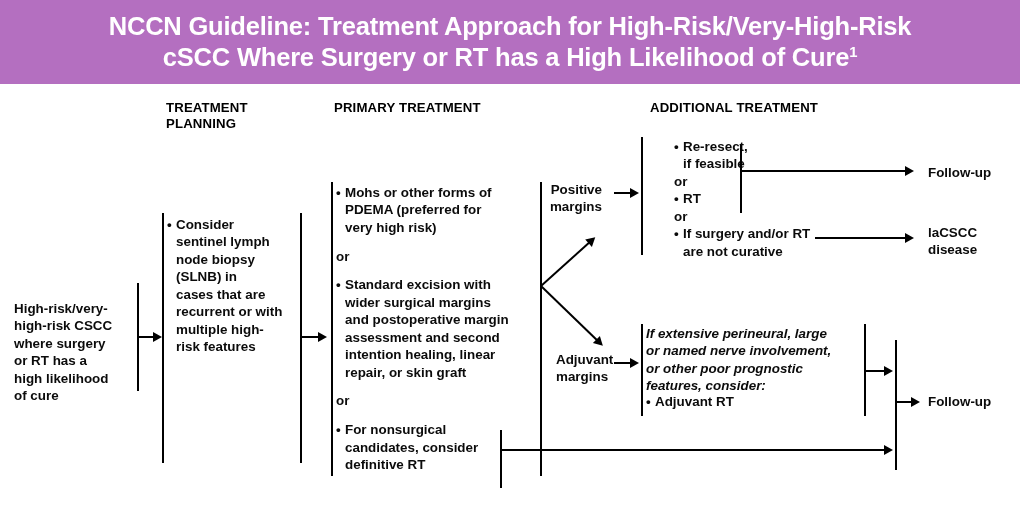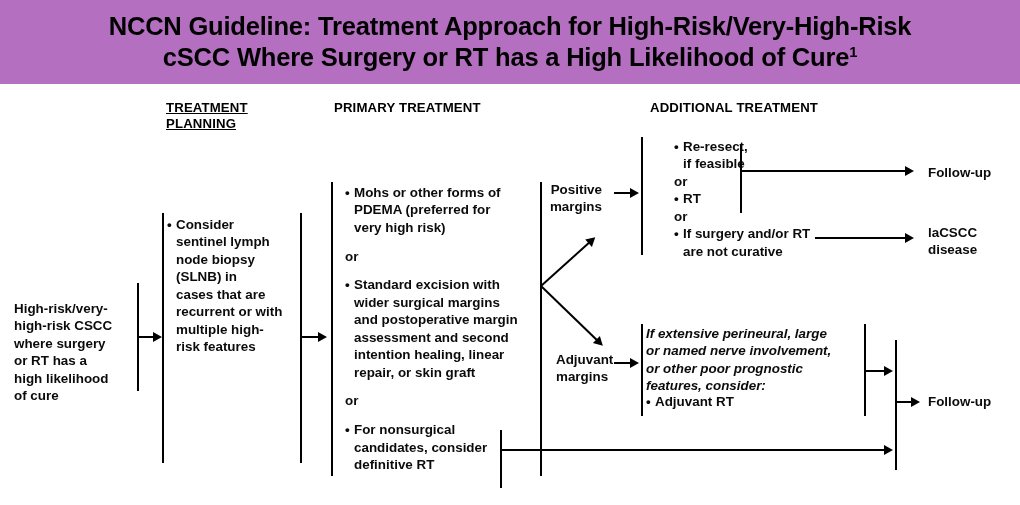--- a/index.html
+++ b/index.html
@@ -25,21 +25,21 @@
     width: 1020px;
     height: 84px;
     background: #b46fc0;
     display: flex;
     align-items: center;
     justify-content: center;
     box-sizing: border-box;
     padding: 0 14px;
   }
   #title-text {
-    color: #000000;
+    color: #ffffff;
     font-size: 25.5px;
     font-weight: bold;
     line-height: 1.23;
     text-align: center;
     letter-spacing: -0.2px;
   }
   #title-text sup {
     font-size: 0.58em;
     vertical-align: super;
     line-height: 0;
@@ -130,21 +130,21 @@
 
 <div id="page">
 
   <div id="title-banner">
     <div id="title-text">
       <span>NCCN Guideline: Treatment Approach for High-Risk/Very-High-Risk</span><br>
       <span>cSCC Where Surgery or RT has a High Likelihood of Cure</span><sup>1</sup>
     </div>
   </div>
 
-  <div class="col-header" style="left:166px; top:100px;text-decoration:underline;">TREATMENT
+  <div class="col-header" style="left:166px; top:100px;">TREATMENT
 PLANNING</div>
 
   <div class="col-header" style="left:650px; top:100px;">ADDITIONAL TREATMENT</div>
 
   <div class="col-header" style="left:334px; top:100px;">PRIMARY TREATMENT</div>
 
   <div class="txt" style="left:14px; top:300px; width:120px;">High-risk/very-
 high-risk CSCC
 where surgery
 or RT has a
@@ -168,21 +168,21 @@
 multiple high-
 risk features</div>
   </div>
 
   <div class="vline" style="left:300px; top:213px; height:250px;"></div>
   <div class="hline" style="left:300px; top:336px; width:20px;"></div>
   <div class="arrow-head" style="left:318px; top:332px;"></div>
 
   <div class="vline" style="left:331px; top:182px; height:294px;"></div>
 
-  <div class="bullet-list" style="left:336px; top:184px; width:190px;margin-left:9px;">
+  <div class="bullet-list" style="left:336px; top:184px; width:190px;">
     <div class="li">Mohs  or other forms of
 PDEMA (preferred for
 very high risk)</div>
     <div class="spacer-line"></div>
     <div class="or">or</div>
     <div class="spacer-line"></div>
     <div class="li">Standard excision with
 wider surgical margins
 and postoperative margin
 assessment and second

